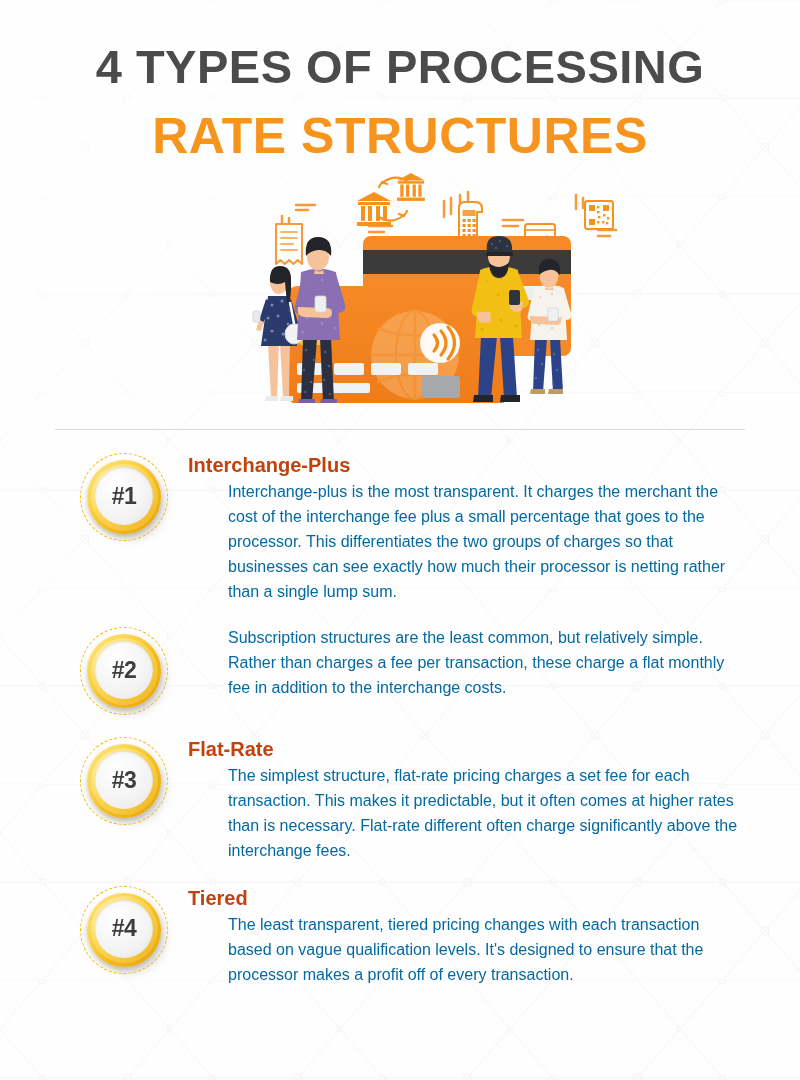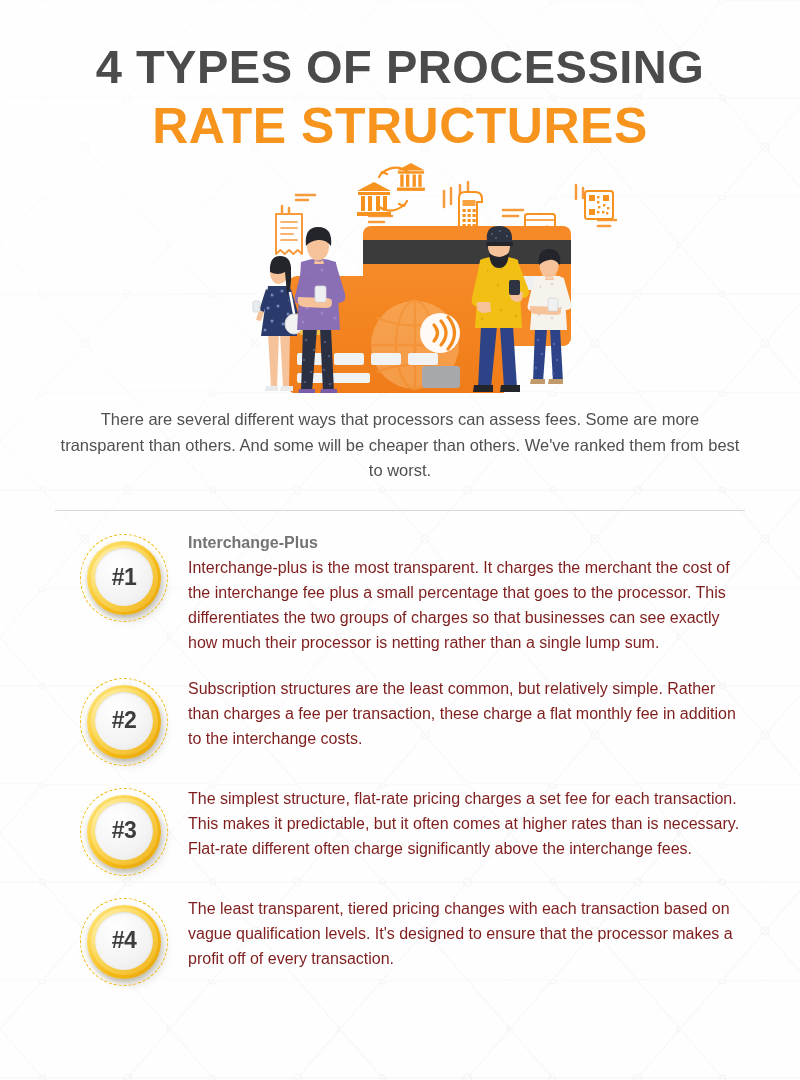--- a/index.html
+++ b/index.html
@@ -44,21 +44,21 @@
     color: #4b4b4b;
     letter-spacing: 0.5px;
     line-height: 1.05;
   }
   .title-line2 {
     font-size: 50px;
     font-weight: bold;
     color: #f7941e;
     letter-spacing: 0.5px;
     line-height: 1.08;
-    margin-top: 8px;
+    margin-top: 18px;
   }
 
   
   .hero {
     width: 800px;
     height: 235px;
     margin-top: 5px;
     position: relative;
   }
   .hero svg { display: block; }
@@ -163,30 +163,31 @@
     color: #3d3d3d;
     letter-spacing: -0.5px;
     line-height: 1;
   }
 
   .item-body {
     flex: 1 1 auto;
     padding-top: 2px;
   }
   .item-title {
-    font-size: 16px;
+    font-size: 20px;
     font-weight: bold;
-    color: #737373;
+    color: #c2410c;
     margin-bottom: 2px;
     line-height: 1.3;
   }
   .item-text {
     font-size: 16px;
     line-height: 1.56;
-    color: #7f1d1d;
+    color: #0369a1;
+    margin-left: 40px;
   }
 </style>
 </head>
 <body>
 
 <svg id="bg-pattern" viewBox="0 0 800 1080" xmlns="http://www.w3.org/2000/svg">
   <defs>
     <pattern id="hexgrid" width="170" height="196" patternUnits="userSpaceOnUse">
       <path d="M42.5 0 L127.5 0 L170 49 L127.5 98 L42.5 98 L0 49 Z" fill="none" stroke="#ececec" stroke-width="1"></path>
       <path d="M127.5 98 L212.5 98 L255 147 L212.5 196 L127.5 196 L85 147 Z" fill="none" stroke="#ececec" stroke-width="1"></path>
@@ -528,21 +529,20 @@
         <rect x="548" y="140" width="10" height="13" rx="1.8" fill="#eef0f2" stroke="#d3d6d9" stroke-width="0.8"></rect>
 
         <ellipse cx="549" cy="108" rx="9.5" ry="11.5" fill="#f5c29a"></ellipse>
         <path d="M539 107 q-2 -16 10 -16 q13 0 11 16 q-5 -6 -11 -5 q-6 1 -10 5 Z" fill="#23252b"></path>
         <path d="M546 119 q3 3 7 0 l1 3 h-9 Z" fill="#f5c29a"></path>
       </g>
 
     </svg>
   </div>
 
-  <p class="intro">There are several different ways that processors can assess fees. Some are more transparent than others. And some will be cheaper than others. We've ranked them from best to worst.</p>
 
   <div class="divider"></div>
 
   <div class="list">
 
     <div class="item">
       <div class="badge-wrap">
         <div class="badge">
           <div class="badge-shadow"></div>
           <div class="badge-dash"></div>
@@ -585,36 +585,38 @@
           <div class="badge-dash"></div>
           <div class="badge-ring">
             <div class="badge-ring-inner"></div>
           </div>
           <div class="badge-face">
             <span class="badge-num">#3</span>
           </div>
         </div>
       </div>
       <div class="item-body">
+        <div class="item-title">Flat-Rate</div>
         <div class="item-text">The simplest structure, flat-rate pricing charges a set fee for each transaction. This makes it predictable, but it often comes at higher rates than is necessary. Flat-rate different often charge significantly above the interchange fees.</div>
       </div>
     </div>
 
     <div class="item">
       <div class="badge-wrap">
         <div class="badge">
           <div class="badge-shadow"></div>
           <div class="badge-dash"></div>
           <div class="badge-ring">
             <div class="badge-ring-inner"></div>
           </div>
           <div class="badge-face">
             <span class="badge-num">#4</span>
           </div>
         </div>
       </div>
       <div class="item-body">
+        <div class="item-title">Tiered</div>
         <div class="item-text">The least transparent, tiered pricing changes with each transaction based on vague qualification levels. It's designed to ensure that the processor makes a profit off of every transaction.</div>
       </div>
     </div>
 
   </div>
 </div>
 
 </body></html>

